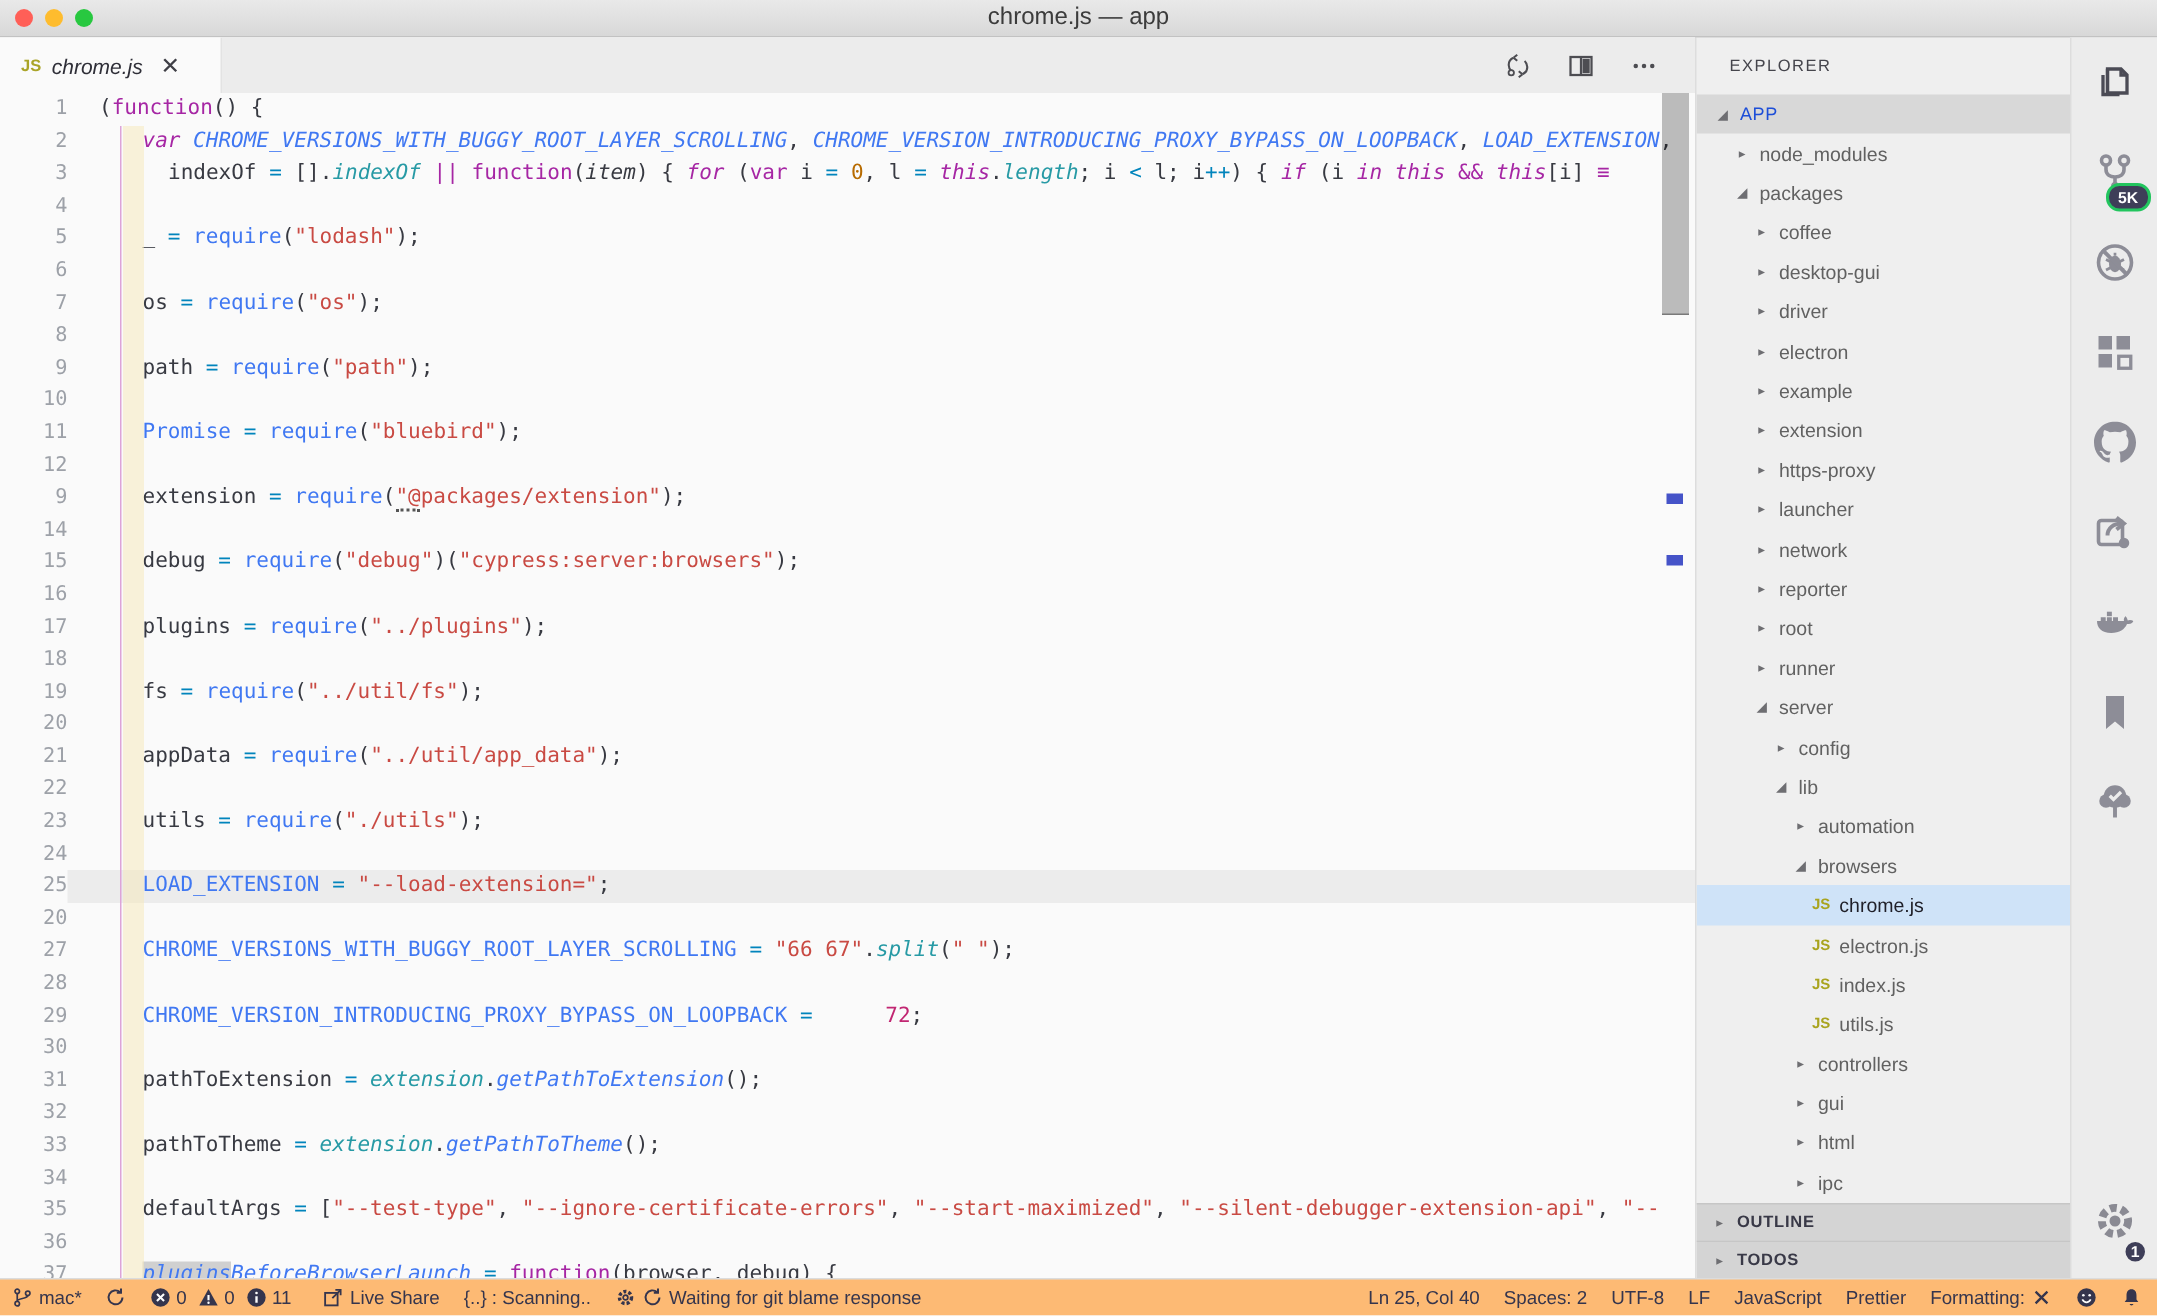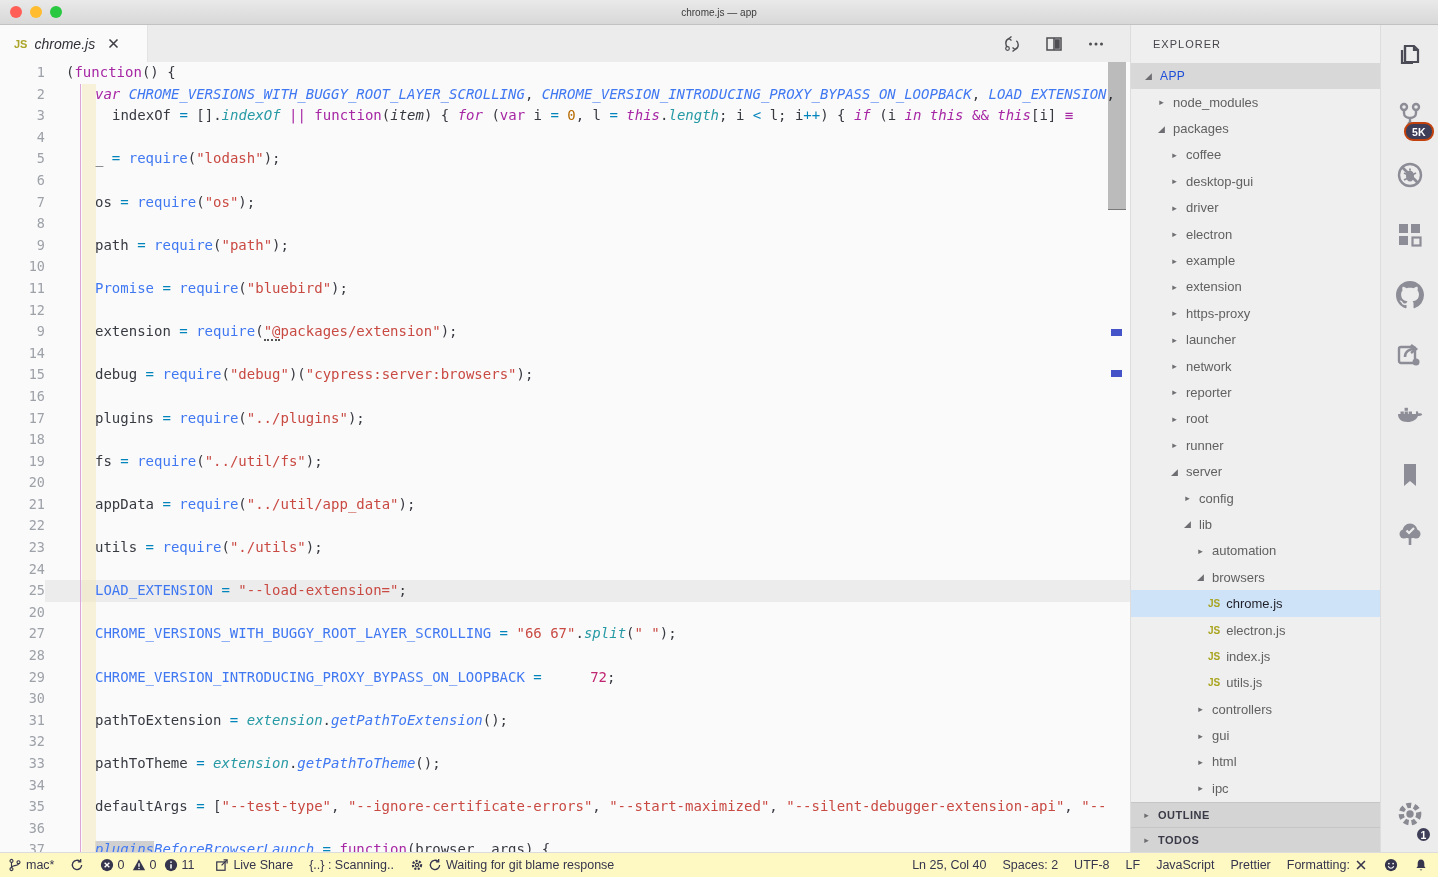--- a/index.html
+++ b/index.html
@@ -5,21 +5,21 @@
   * { margin:0; padding:0; box-sizing:border-box; }
   html,body { width:1438px; height:877px; overflow:hidden; background:#fafafa;
     font-family:"Liberation Sans","DejaVu Sans",sans-serif; -webkit-font-smoothing:antialiased; }
 
   
   .titlebar { position:relative; height:25px; background:linear-gradient(#e9e9e9,#d8d8d8);
     border-bottom:1px solid #c2c2c2; display:flex; align-items:center; justify-content:center; }
   .traffic { position:absolute; left:10px; top:6px; display:flex; gap:8px; }
   .light { width:12px; height:12px; border-radius:50%; }
   .light.red{background:#ff5f57;} .light.yellow{background:#febc2e;} .light.green{background:#28c840;}
-  .win-title { font-size:10px; color:#3c3c3c; }
+  .win-title { font-size:16px; color:#3c3c3c; }
 
   
   .main { display:flex; height:827px; }
   .editor-col { width:1130px; position:relative; background:#fafafa; }
   .sidebar { width:250px; background:#efefef; border-left:1px solid #ddd; display:flex; flex-direction:column; overflow:hidden; }
   .activitybar { width:58px; background:#ececec; border-left:1px solid #ddd; position:relative; display:flex; flex-direction:column; align-items:center; }
 
   
   .tabbar { height:37px; background:#ececec; display:flex; align-items:stretch; position:relative; }
   .tab { width:148px; background:#fafafa; display:flex; align-items:center; padding:0 10px 0 14px; gap:7px; border-right:1px solid #e3e3e3; }
@@ -65,26 +65,26 @@
   .tree-row.selected { background:#cfe3f8; color:#1f1f28; }
   .twist { width:11px; font-size:9px; color:#6e6e72; text-align:center; flex:none; }
   .js-badge { color:#a9a41f; font-weight:bold; font-size:10px; flex:none; }
   .sect { height:25px; background:#d4d4d4; border-top:1px solid #c6c6c6; display:flex; align-items:center; padding-left:10px; gap:6px; }
   .sect .lbl { font-weight:bold; font-size:11px; color:#393947; letter-spacing:.5px; }
 
   
   .act-item { position:relative; width:58px; height:60px; display:flex; align-items:center; justify-content:center; color:#8d8d97; }
   .act-item.active { color:#4b4b55; }
   .act-item svg { width:28px; height:28px; display:block; }
-  .act-badge { position:absolute; right:5px; bottom:4px; background:#3e3e58; color:#fff; font-size:10.5px; font-weight:bold; border-radius:9px; padding:1.5px 6px; border:2px solid #c2410c; }
+  .act-badge { position:absolute; right:5px; bottom:4px; background:#3e3e58; color:#fff; font-size:10.5px; font-weight:bold; border-radius:9px; padding:1.5px 6px; border:2px solid #22c55e; }
   .act-gear { position:absolute; bottom:8px; left:0; }
   .gear-badge { position:absolute; right:7px; bottom:1px; background:#3e3e58; color:#fff; width:17px; height:17px; border-radius:50%; font-size:10.5px; font-weight:bold; display:flex; align-items:center; justify-content:center; border:2px solid #ececec; }
 
   
-  .statusbar { height:25px; background:#fef9c3; border-top:1px solid #dcdcdc; display:flex; align-items:center; justify-content:space-between; font-size:12.5px; color:#35354d; padding:0 10px 0 8px; }
+  .statusbar { height:25px; background:#fdba74; border-top:1px solid #dcdcdc; display:flex; align-items:center; justify-content:space-between; font-size:12.5px; color:#35354d; padding:0 10px 0 8px; }
   .sb-group { display:flex; align-items:center; gap:16px; height:100%; }
   .sb-item { display:flex; align-items:center; gap:4px; height:100%; }
   .sb-item svg { width:14px; height:14px; display:block; }
   .problems { display:flex; align-items:center; gap:3px; }
   .problems .part { display:flex; align-items:center; gap:3px; margin-right:5px; }
 </style>
 </head>
 <body>
 
 <div class="titlebar">
@@ -167,21 +167,21 @@
           <div class="code-line"><div class="ln">27</div><div class="lt ind1"><span class="tok-v">CHROME_VERSIONS_WITH_BUGGY_ROOT_LAYER_SCROLLING</span><span class="tok-d"> </span><span class="tok-o">=</span><span class="tok-d"> </span><span class="tok-s">"66 67"</span><span class="tok-d">.</span><span class="tok-ti">split</span><span class="tok-d">(</span><span class="tok-s">" "</span><span class="tok-d">);</span></div></div>
           <div class="code-line"><div class="ln">28</div><div class="lt ind1"></div></div>
           <div class="code-line"><div class="ln">29</div><div class="lt ind1"><span class="tok-v">CHROME_VERSION_INTRODUCING_PROXY_BYPASS_ON_LOOPBACK</span><span class="tok-d"> </span><span class="tok-o">=</span><span class="tok-d"> </span><span class="tok-nm">72</span><span class="tok-d">;</span></div></div>
           <div class="code-line"><div class="ln">30</div><div class="lt ind1"></div></div>
           <div class="code-line"><div class="ln">31</div><div class="lt ind1"><span class="tok-d">pathToExtension </span><span class="tok-o">=</span><span class="tok-d"> </span><span class="tok-ti">extension</span><span class="tok-d">.</span><span class="tok-vi">getPathToExtension</span><span class="tok-d">();</span></div></div>
           <div class="code-line"><div class="ln">32</div><div class="lt ind1"></div></div>
           <div class="code-line"><div class="ln">33</div><div class="lt ind1"><span class="tok-d">pathToTheme </span><span class="tok-o">=</span><span class="tok-d"> </span><span class="tok-ti">extension</span><span class="tok-d">.</span><span class="tok-vi">getPathToTheme</span><span class="tok-d">();</span></div></div>
           <div class="code-line"><div class="ln">34</div><div class="lt ind1"></div></div>
           <div class="code-line"><div class="ln">35</div><div class="lt ind1"><span class="tok-d">defaultArgs </span><span class="tok-o">=</span><span class="tok-d"> [</span><span class="tok-s">"--test-type"</span><span class="tok-d">, </span><span class="tok-s">"--ignore-certificate-errors"</span><span class="tok-d">, </span><span class="tok-s">"--start-maximized"</span><span class="tok-d">, </span><span class="tok-s">"--silent-debugger-extension-api"</span><span class="tok-d">, </span><span class="tok-s">"--</span></div></div>
           <div class="code-line"><div class="ln">36</div><div class="lt ind1"></div></div>
-          <div class="code-line"><div class="ln">37</div><div class="lt ind1"><span class="tok-vih">plugins</span><span class="tok-vi">BeforeBrowserLaunch</span><span class="tok-d"> </span><span class="tok-o">=</span><span class="tok-d"> </span><span class="tok-k">function</span><span class="tok-d">(browser, args) {</span></div></div>
+          <div class="code-line"><div class="ln">37</div><div class="lt ind1"><span class="tok-vih">plugins</span><span class="tok-vi">BeforeBrowserLaunch</span><span class="tok-d"> </span><span class="tok-o">=</span><span class="tok-d"> </span><span class="tok-k">function</span><span class="tok-d">(browser, debug) {</span></div></div>
         </div>
       <div class="guide-pink"></div>
       <div class="guide-cream"></div>
       <div class="scroll-thumb"></div>
       <div id="ruler-marks">
           <div class="ruler-mark" style="top: 267px;"></div>
           <div class="ruler-mark" style="top: 308px;"></div>
         </div>
     </div>
   </div>

